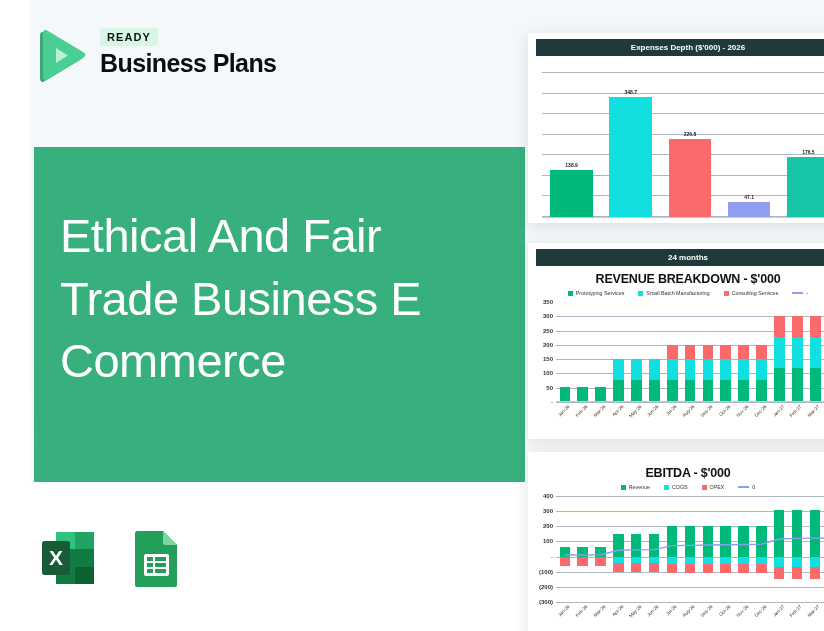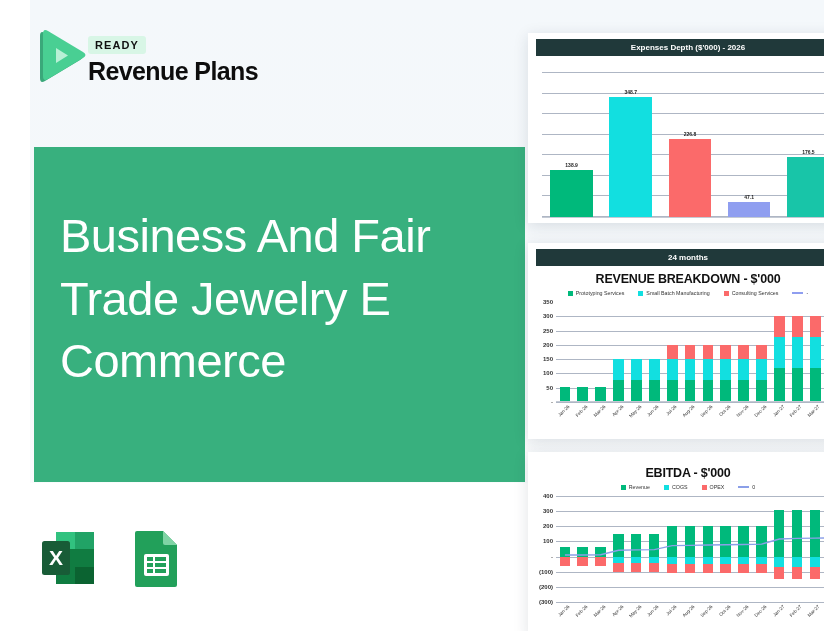--- a/index.html
+++ b/index.html
@@ -18,21 +18,21 @@
     background:linear-gradient(180deg,#f4f8fb 0%, #f5f8fa 55%, #ffffff 100%);
   }
   .bg-white-strip {
     position:absolute; left:0; top:0; width:30px; height:631px; background:#ffffff;
   }
   .bg-white-bottom {
     position:absolute; left:0; top:483px; width:560px; height:148px; background:#ffffff;
   }
 
   
-  .logo { position:absolute; left:34px; top:28px; display:flex; align-items:flex-end; }
+  .logo { position:absolute; left:34px; top:28px; display:flex; align-items:flex-start; gap:12px; }
   .logo-mark { position:relative; width:54px; height:58px; }
   .logo-mark svg { display:block; }
   .logo-text { display:flex; flex-direction:column; gap:3px; }
   .ready-badge {
     align-self:flex-start;
     background:#d8f6e6; color:#111; font-size:11px; font-weight:700;
     letter-spacing:1.1px; padding:3px 7px 3px 7px; border-radius:3px;
   }
   .brand-name { font-size:25px; font-weight:800; color:#0d0d0d; letter-spacing:-0.6px; }
 
@@ -101,26 +101,26 @@
   <div class="logo">
     <span class="logo-mark">
       <svg width="54" height="58" viewBox="0 0 54 58">
         <path d="M6 8 L6 50 Q6 56 11 53 L46 32 Q51 29 46 26 L11 5 Q6 2 6 8 Z" fill="#3aa87a"></path>
         <path d="M14 3 L49 24 Q54 27 49 30 L14 51 Q9 54 9 48 L9 6 Q9 0 14 3 Z" fill="#49cf93"></path>
         <path d="M22 20 L34 27.5 L22 35 Z" fill="#b9f0d6"></path>
       </svg>
     </span>
     <span class="logo-text">
       <span class="ready-badge">READY</span>
-      <span class="brand-name">Revenue Plans</span>
+      <span class="brand-name">Business Plans</span>
     </span>
   </div>
 
   <div class="title-block">
-    <div class="title-text">Business And Fair Trade Jewelry E Commerce</div>
+    <div class="title-text">Ethical And Fair Trade Business E Commerce</div>
   </div>
 
   <div class="footer-row">
     <span class="icon-box">
       <svg width="72" height="72" viewBox="0 0 72 72">
         <rect x="24" y="10" width="38" height="17" fill="#21a366"></rect>
         <rect x="24" y="27" width="38" height="18" fill="#107c41"></rect>
         <rect x="24" y="45" width="38" height="17" fill="#0b6331"></rect>
         <rect x="24" y="10" width="19" height="52" fill="#33c481" opacity="0.95"></rect>
         <rect x="24" y="27" width="19" height="35" fill="#107c41"></rect>

